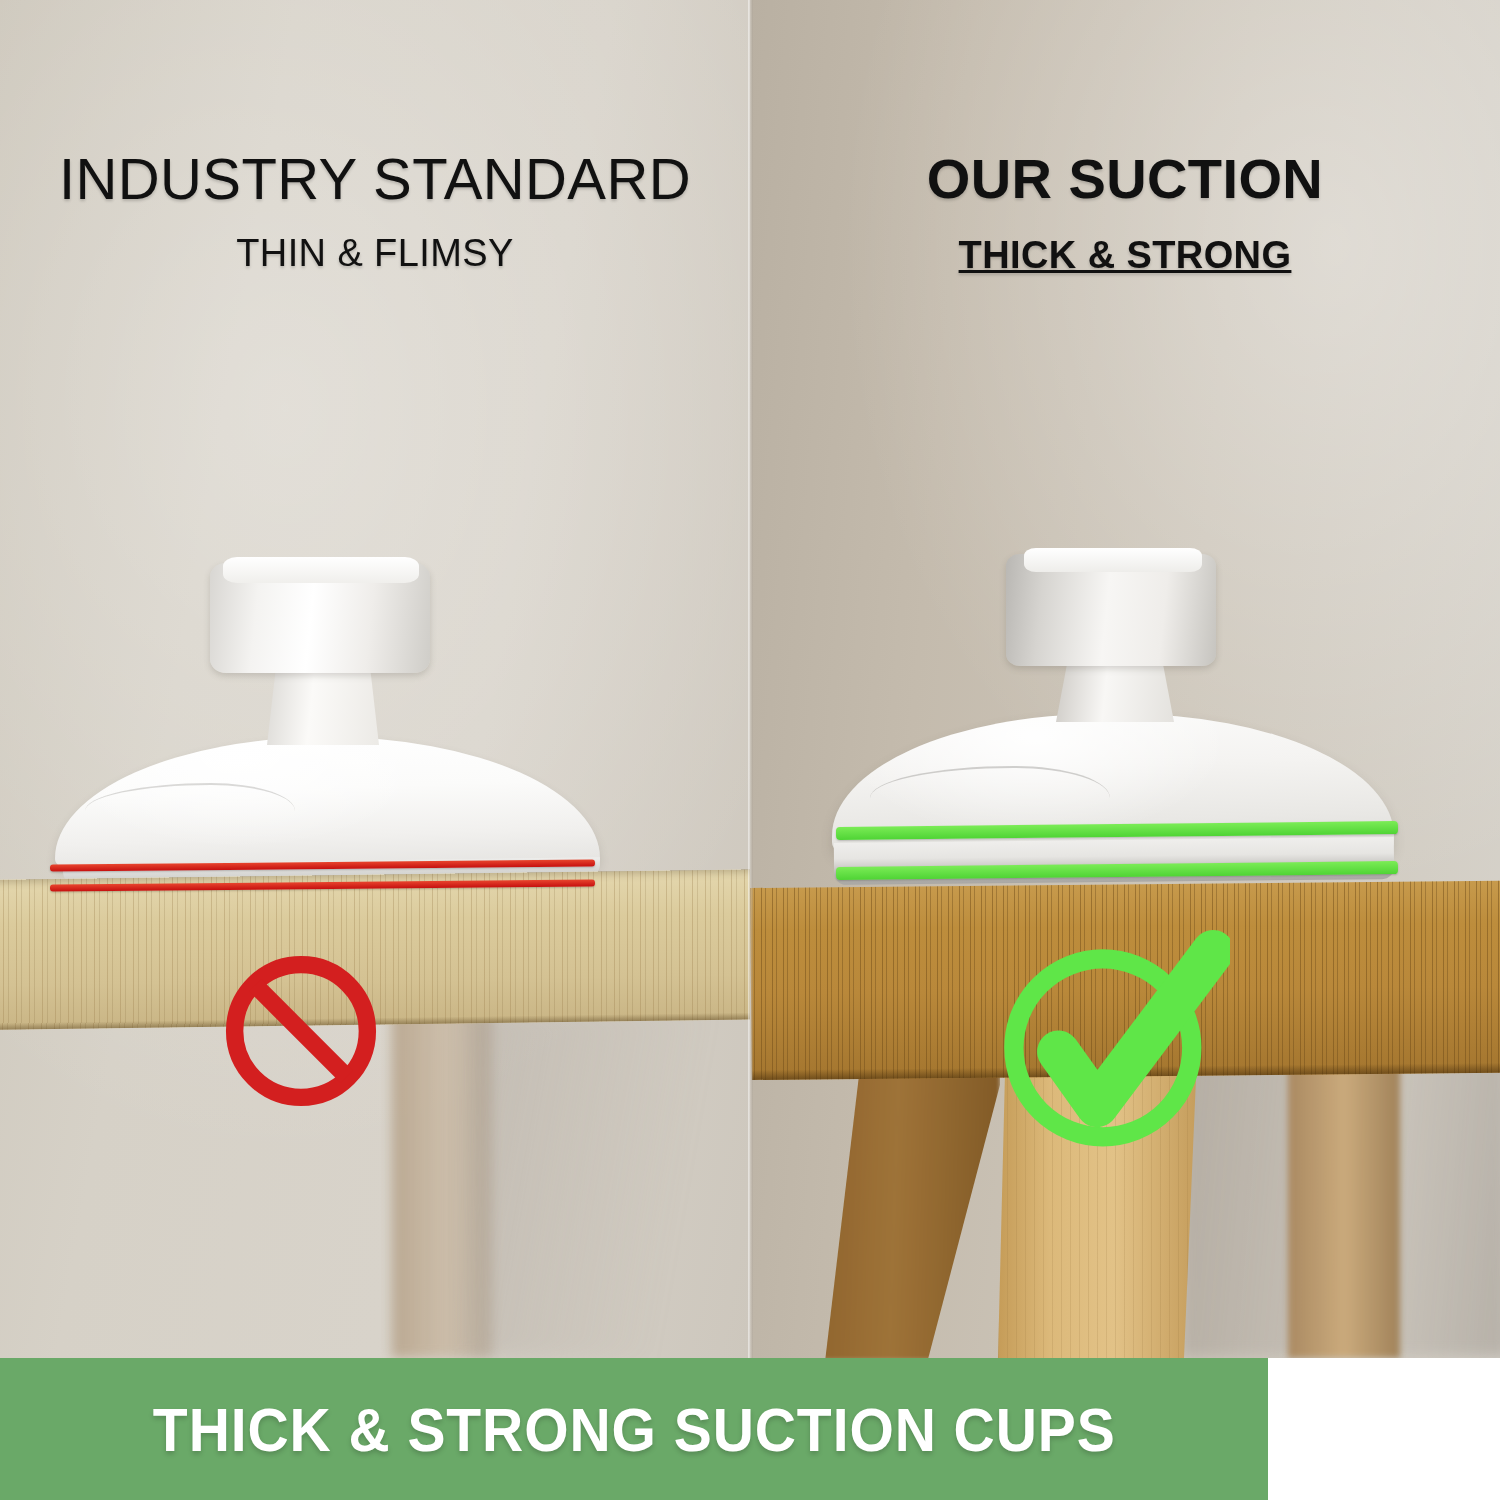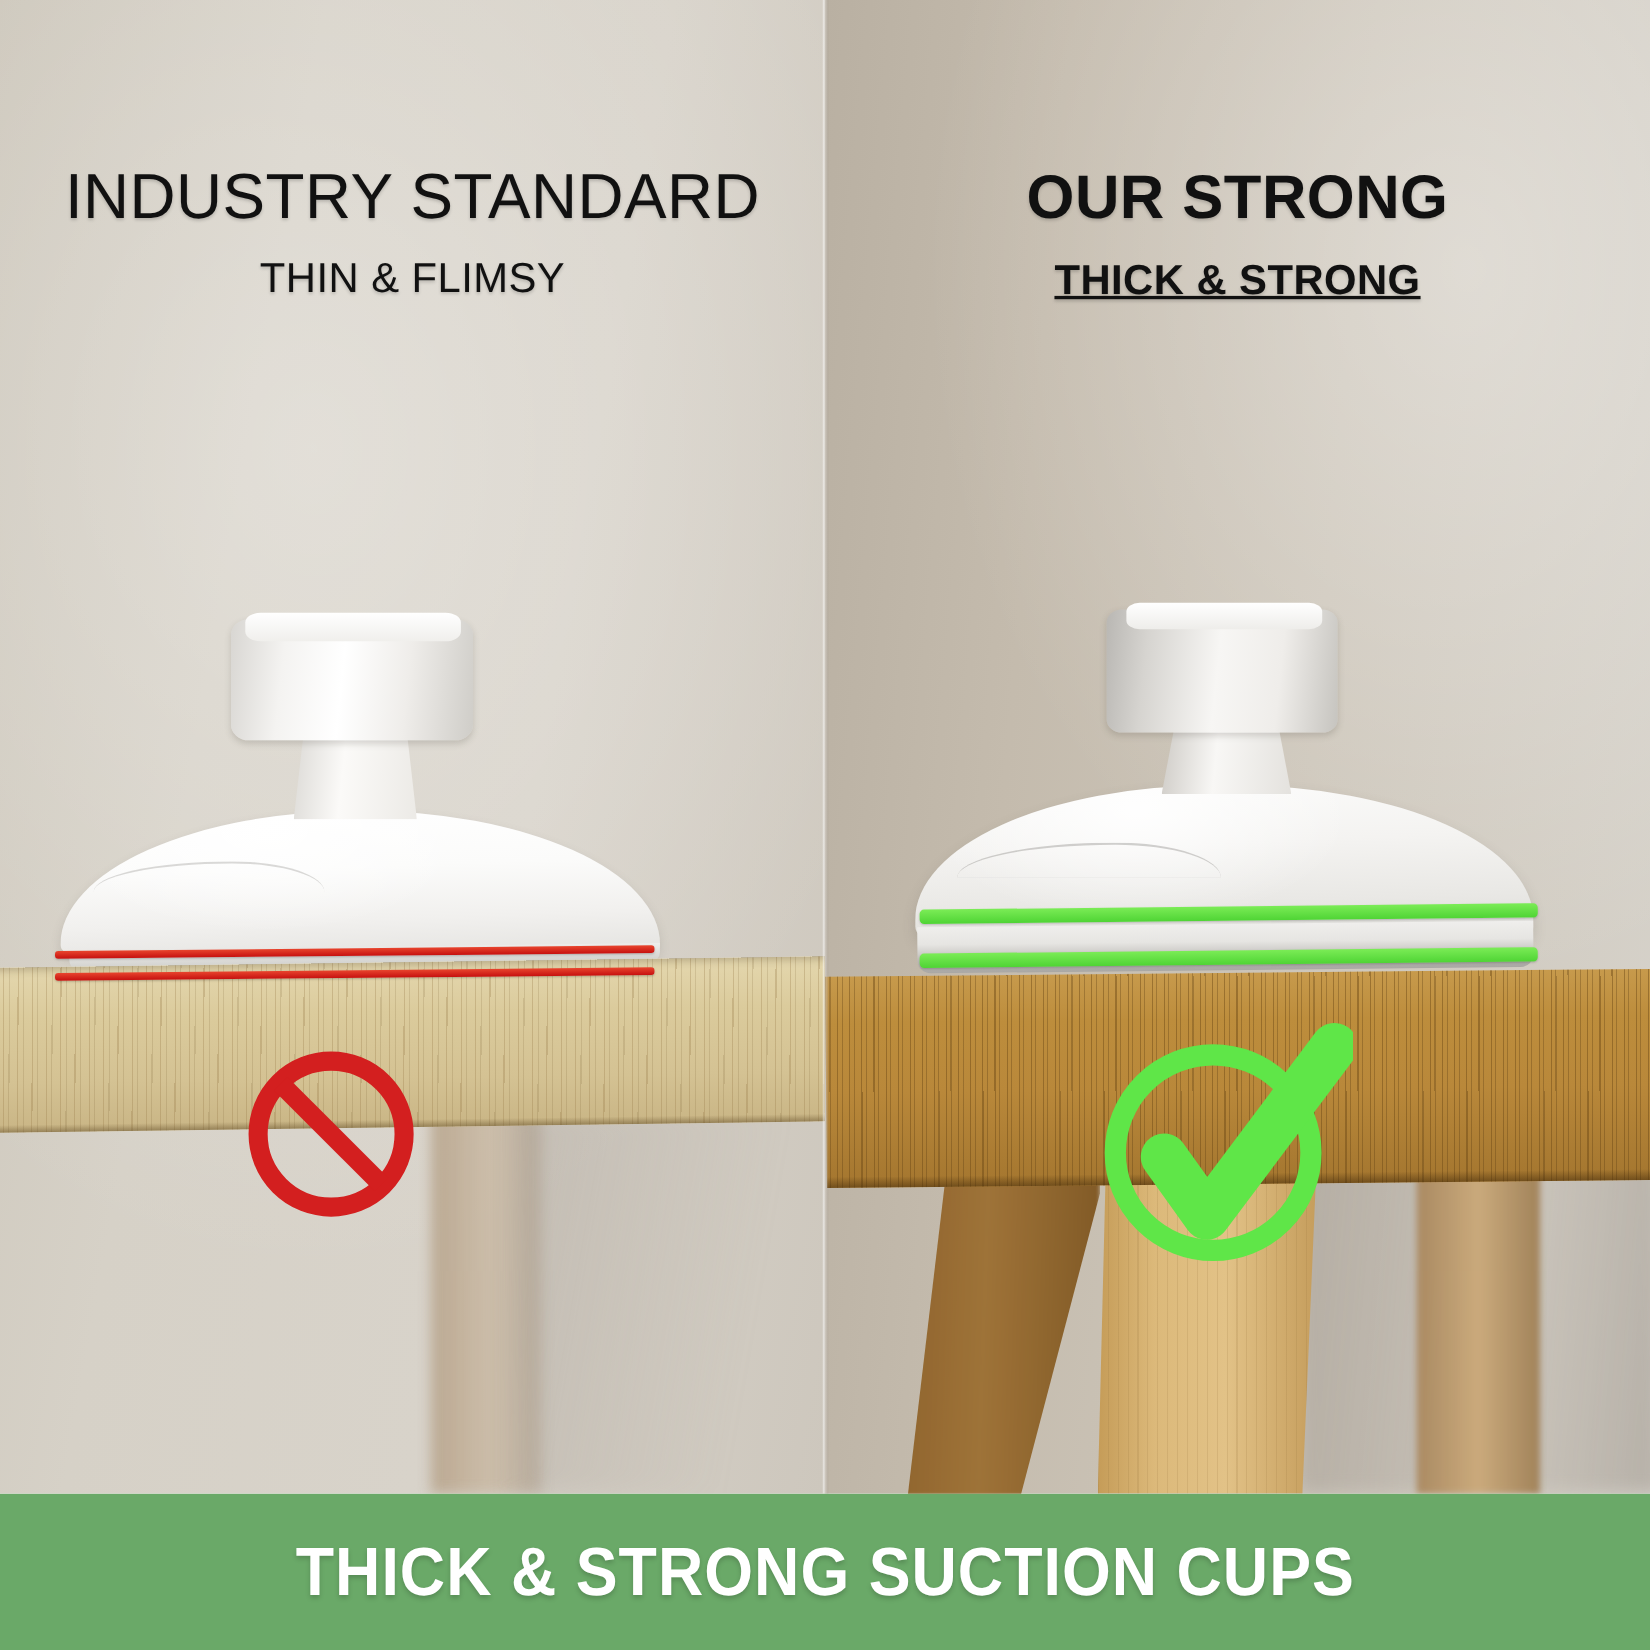--- a/index.html
+++ b/index.html
@@ -167,21 +167,21 @@
   .green-line{height:13px;background:linear-gradient(180deg,#7bec56,#4fd435);border-radius:4px;
               box-shadow:0 1px 2px rgba(0,0,0,.20);}
   #green-top{left:836px;top:824px;width:562px;transform:rotate(-0.6deg);}
   #green-bot{left:836px;top:864px;width:562px;transform:rotate(-0.6deg);}
 
   
   #badge-no{position:absolute;left:222px;top:952px;width:158px;height:158px;}
   #badge-yes{position:absolute;left:995px;top:928px;width:235px;height:232px;}
 
   
-  #banner{position:absolute;left:0;top:1358px;width:1500px;height:142px;
+  #banner{position:absolute;left:0;top:1358px;width:1268px;height:142px;
           display:flex;align-items:center;justify-content:center;}
   #banner-text{color:#fff;font-size:62px;font-weight:700;letter-spacing:1px;
                transform:scaleX(.92);text-shadow:0 3px 5px rgba(0,0,0,.18);white-space:nowrap;}
 </style>
 </head>
 <body>
 
 <div id="stage">
 
   <div class="panel" id="panel-left">
@@ -201,21 +201,21 @@
       <div id="cupL-knob-top"></div>
       <div id="cupL-rim"></div>
     </div>
 
     <div class="tabletop" id="table-left"></div>
   </div>
 
   <div class="panel" id="panel-right">
     <div class="wall" id="wall-right"></div>
 
-    <div class="head" id="title-right">OUR STRONG</div>
+    <div class="head" id="title-right">OUR SUCTION</div>
     <div class="head" id="sub-right">THICK &amp; STRONG</div>
 
     <div class="leg" id="leg-right-wall"></div>
     <div class="leg" id="leg-right-brace"></div>
     <div class="leg" id="leg-right-main"></div>
     <div class="leg" id="leg-right-far"></div>
 
     <div class="cup" id="cup-right">
       <div id="cupR-dome"></div>
       <div id="cupR-crease"></div>

